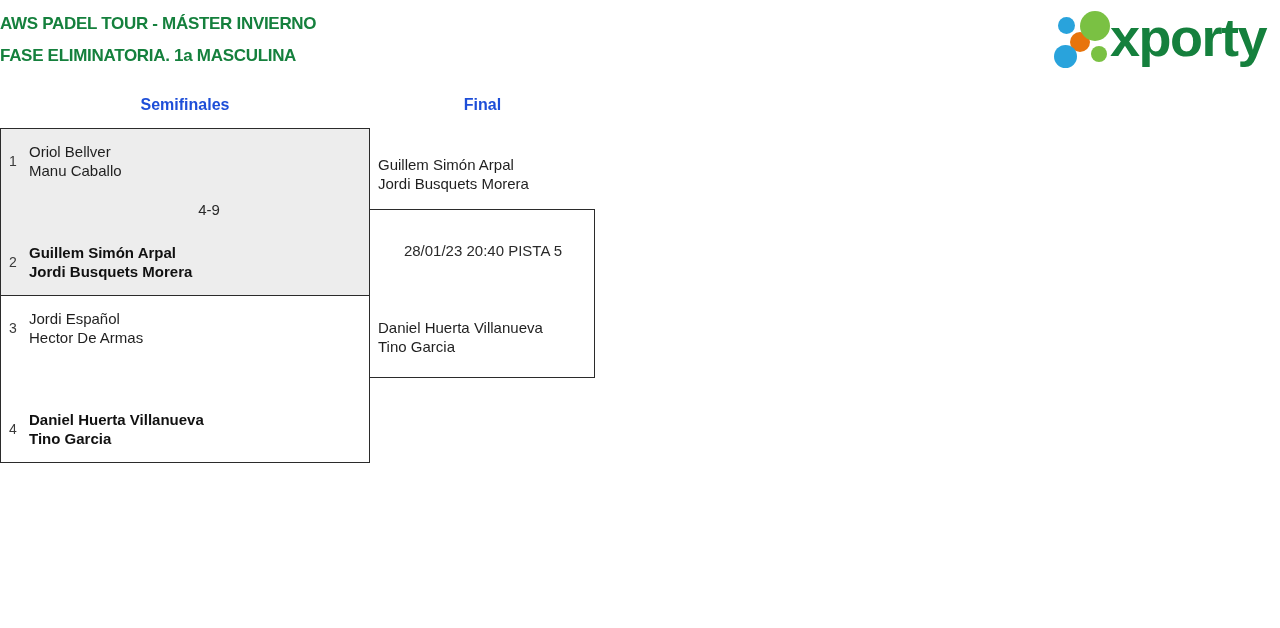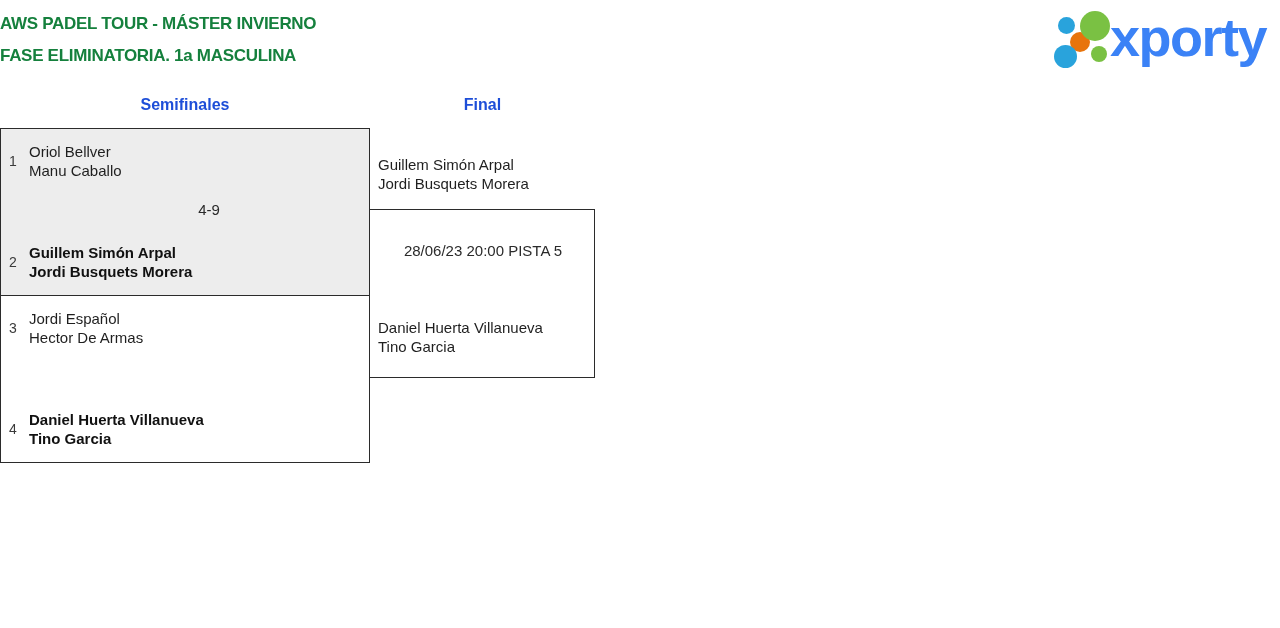--- a/index.html
+++ b/index.html
@@ -184,21 +184,21 @@
 FASE ELIMINATORIA. 1a MASCULINA</div>
 
   <div id="logo">
     <div id="logo-dots">
       <span class="dot" style="left:4px;  top:8px;  width:17px; height:17px; background:#29A3DC;"></span>
       <span class="dot" style="left:16px; top:23px; width:20px; height:20px; background:#E8740C;"></span>
       <span class="dot" style="left:0px;  top:36px; width:23px; height:23px; background:#29A3DC;"></span>
       <span class="dot" style="left:26px; top:2px;  width:30px; height:30px; background:#7AC143;"></span>
       <span class="dot" style="left:37px; top:37px; width:16px; height:16px; background:#7AC143;"></span>
     </div>
-    <div id="logo-wordmark" style="color:#3b82f6;">xporty</div>
+    <div id="logo-wordmark" style="color:#15803d;">xporty</div>
   </div>
 </div>
 
 <div id="round-header-semis" class="round-header">Semifinales</div>
 <div id="round-header-final" class="round-header">Final</div>
 
 <div id="bracket">
 
   <div id="sf-match-1" class="sf-match">
     <div class="team-row team-top">
@@ -223,18 +223,18 @@
     <div class="team-row team-bottom">
       <span class="seed">4</span>
       <span class="team-names winner">Daniel Huerta Villanueva
 Tino Garcia</span>
     </div>
   </div>
 
   <div id="final-box">
     <div id="final-team-top" class="final-team">Guillem Simón Arpal
 Jordi Busquets Morera</div>
-    <div id="final-schedule">28/06/23 20:00 PISTA 5</div>
+    <div id="final-schedule">28/01/23 20:40 PISTA 5</div>
     <div id="final-team-bottom" class="final-team">Daniel Huerta Villanueva
 Tino Garcia</div>
   </div>
 
 </div>
 
 </body></html>

